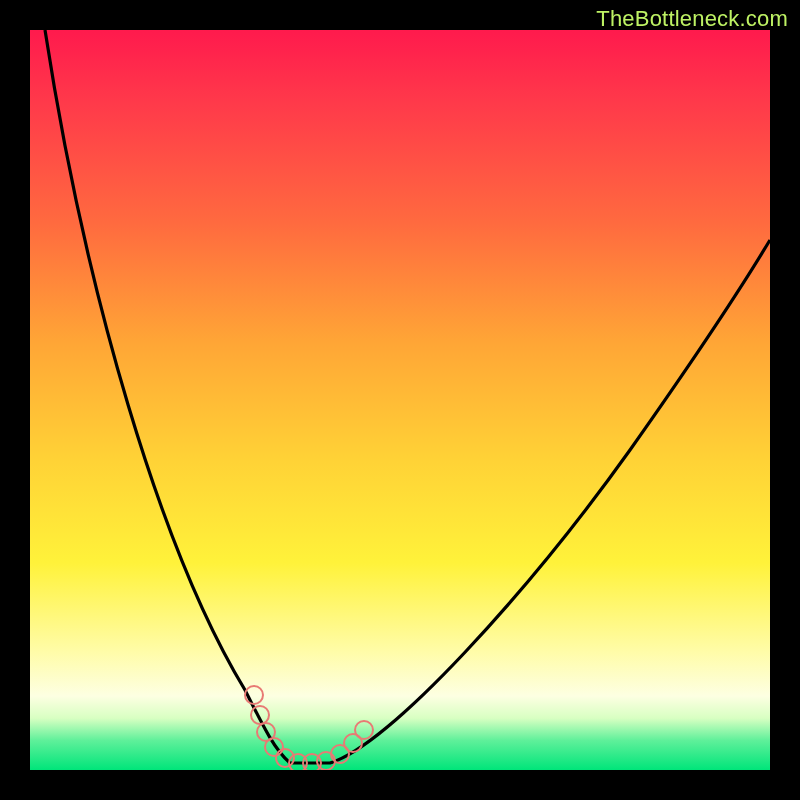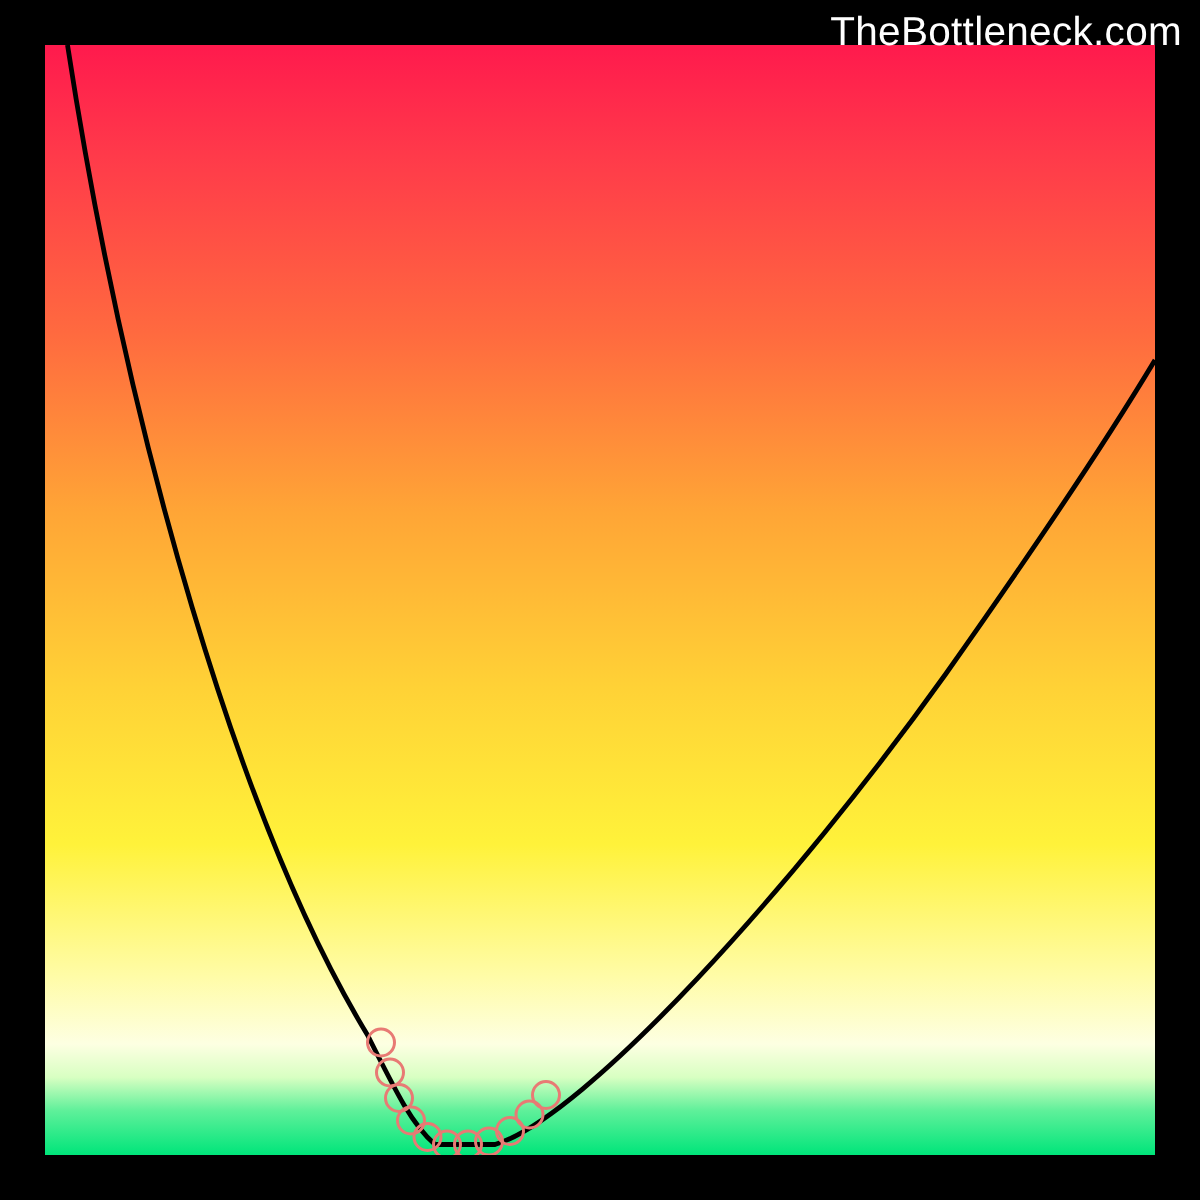--- a/index.html
+++ b/index.html
@@ -52,22 +52,22 @@
     position: absolute;
     left: 0;
     top: 0;
     width: 740px;
     height: 740px;
   }
   .watermark {
     position: absolute;
     top: 6px;
     right: 12px;
-    color: #ffffff;
-    font-size: 27px;
+    color: #bef264;
+    font-size: 22px;
     letter-spacing: 0.2px;
     font-weight: 500;
     user-select: none;
   }
 </style>
 </head>
 <body>
 
 <div class="frame">
 

